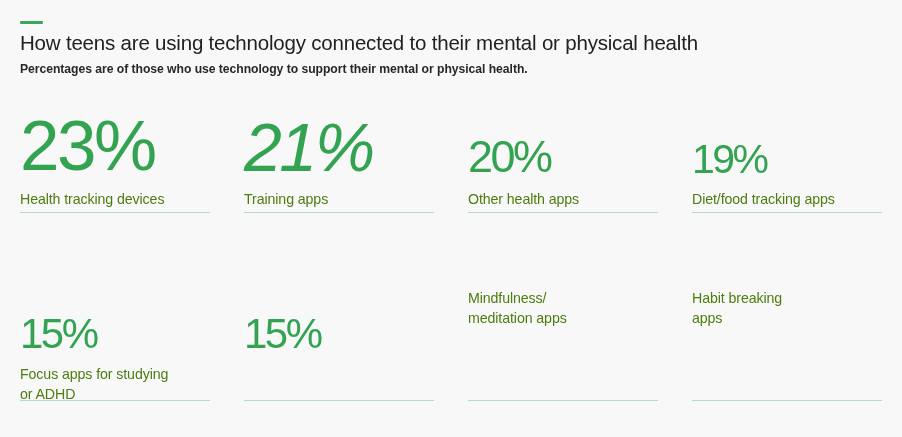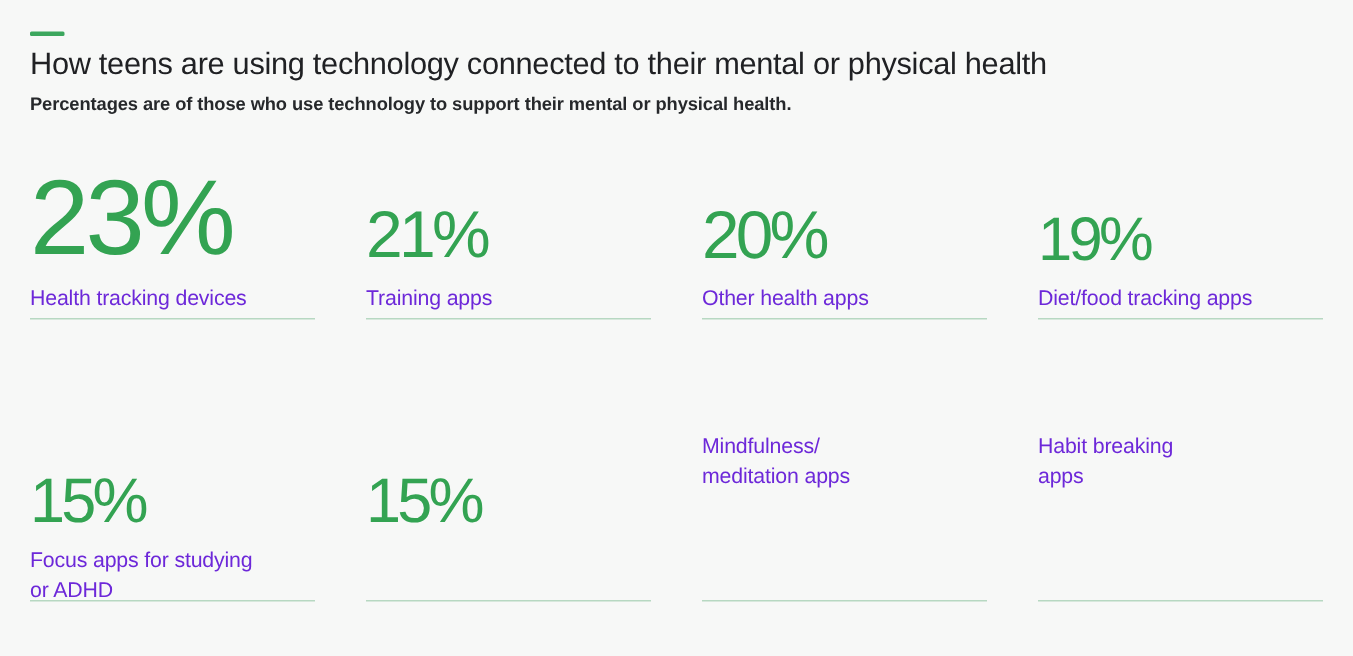--- a/index.html
+++ b/index.html
@@ -84,21 +84,21 @@
   .stat-value {
     display: block;
     color: #33a352;
     font-weight: 400;
     line-height: 0.84;
     letter-spacing: -2.5px;
   }
   .stat-label {
     display: block;
     margin-top: 13px;
-    color: #6d28d9;
+    color: #4d7c0f;
     font-size: 14.2px;
     font-weight: 400;
     line-height: 1.42;
     letter-spacing: -0.1px;
     white-space: pre-line;
   }
   .stat-divider {
     position: absolute;
     left: 0;
     width: 190px;
@@ -124,21 +124,21 @@
     <div class="stat-cell">
       <div class="stat-value-box">
         <span class="stat-value" style="font-size: 71px;">23%</span>
       </div>
       <span class="stat-label">Health tracking devices</span>
       <div class="stat-divider"></div>
     </div>
 
     <div class="stat-cell">
       <div class="stat-value-box">
-        <span class="stat-value" style="font-size: 44px;">21%</span>
+        <span class="stat-value" style="font-size: 68px; font-style: italic;">21%</span>
       </div>
       <span class="stat-label">Training apps</span>
       <div class="stat-divider"></div>
     </div>
 
     <div class="stat-cell">
       <div class="stat-value-box">
         <span class="stat-value" style="font-size: 45px;">20%</span>
       </div>
       <span class="stat-label">Other health apps</span>

